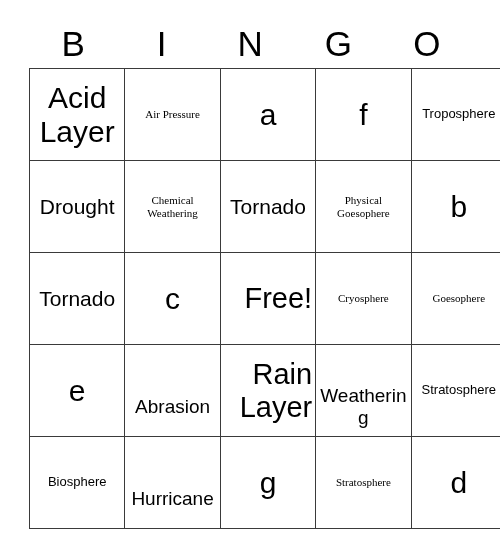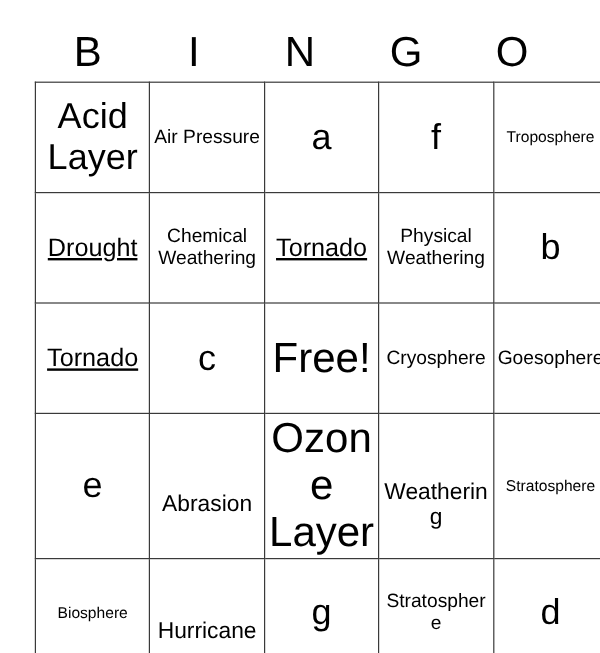--- a/index.html
+++ b/index.html
@@ -57,24 +57,24 @@
     overflow: hidden;
     word-wrap: break-word;
   }
   .cell-text {
     display: block;
     line-height: 1.12;
   }
 
   
   .sz-xl  { font-size: 30px; }
-  .sz-lg  { font-size: 35px; }
-  .sz-md  { font-size: 21px; text-decoration: underline; }
+  .sz-lg  { font-size: 29px; text-align: right; }
+  .sz-md  { font-size: 21px; }
   .sz-sm  { font-size: 19px; margin-top: 32px; }
-  .sz-xs  { font-size: 16px; }
+  .sz-xs  { font-size: 11px; font-family: Liberation Serif, serif; }
   .sz-xxs { font-size: 13px; }
 </style>
 </head>
 <body>
 
 <div id="bingo-card">
 
   <div id="header-row">
     <div class="header-letter">B</div>
     <div class="header-letter">I</div>
@@ -106,21 +106,21 @@
         <td>
             <span class="cell-text sz-md">Drought</span>
           </td>
         <td>
             <span class="cell-text sz-xs">Chemical Weathering</span>
           </td>
         <td>
             <span class="cell-text sz-md">Tornado</span>
           </td>
         <td>
-            <span class="cell-text sz-xs">Physical Weathering</span>
+            <span class="cell-text sz-xs">Physical Goesophere</span>
           </td>
         <td>
             <span class="cell-text sz-xl">b</span>
           </td>
       </tr>
       <tr>
         <td>
             <span class="cell-text sz-md">Tornado</span>
           </td>
         <td>
@@ -137,21 +137,21 @@
           </td>
       </tr>
       <tr>
         <td>
             <span class="cell-text sz-xl">e</span>
           </td>
         <td>
             <span class="cell-text sz-sm">Abrasion</span>
           </td>
         <td>
-            <span class="cell-text sz-lg">Ozone Layer</span>
+            <span class="cell-text sz-lg">Rain Layer</span>
           </td>
         <td>
             <span class="cell-text sz-sm">Weathering</span>
           </td>
         <td>
             <span class="cell-text sz-xxs">Stratosphere</span>
           </td>
       </tr>
       <tr>
         <td>

